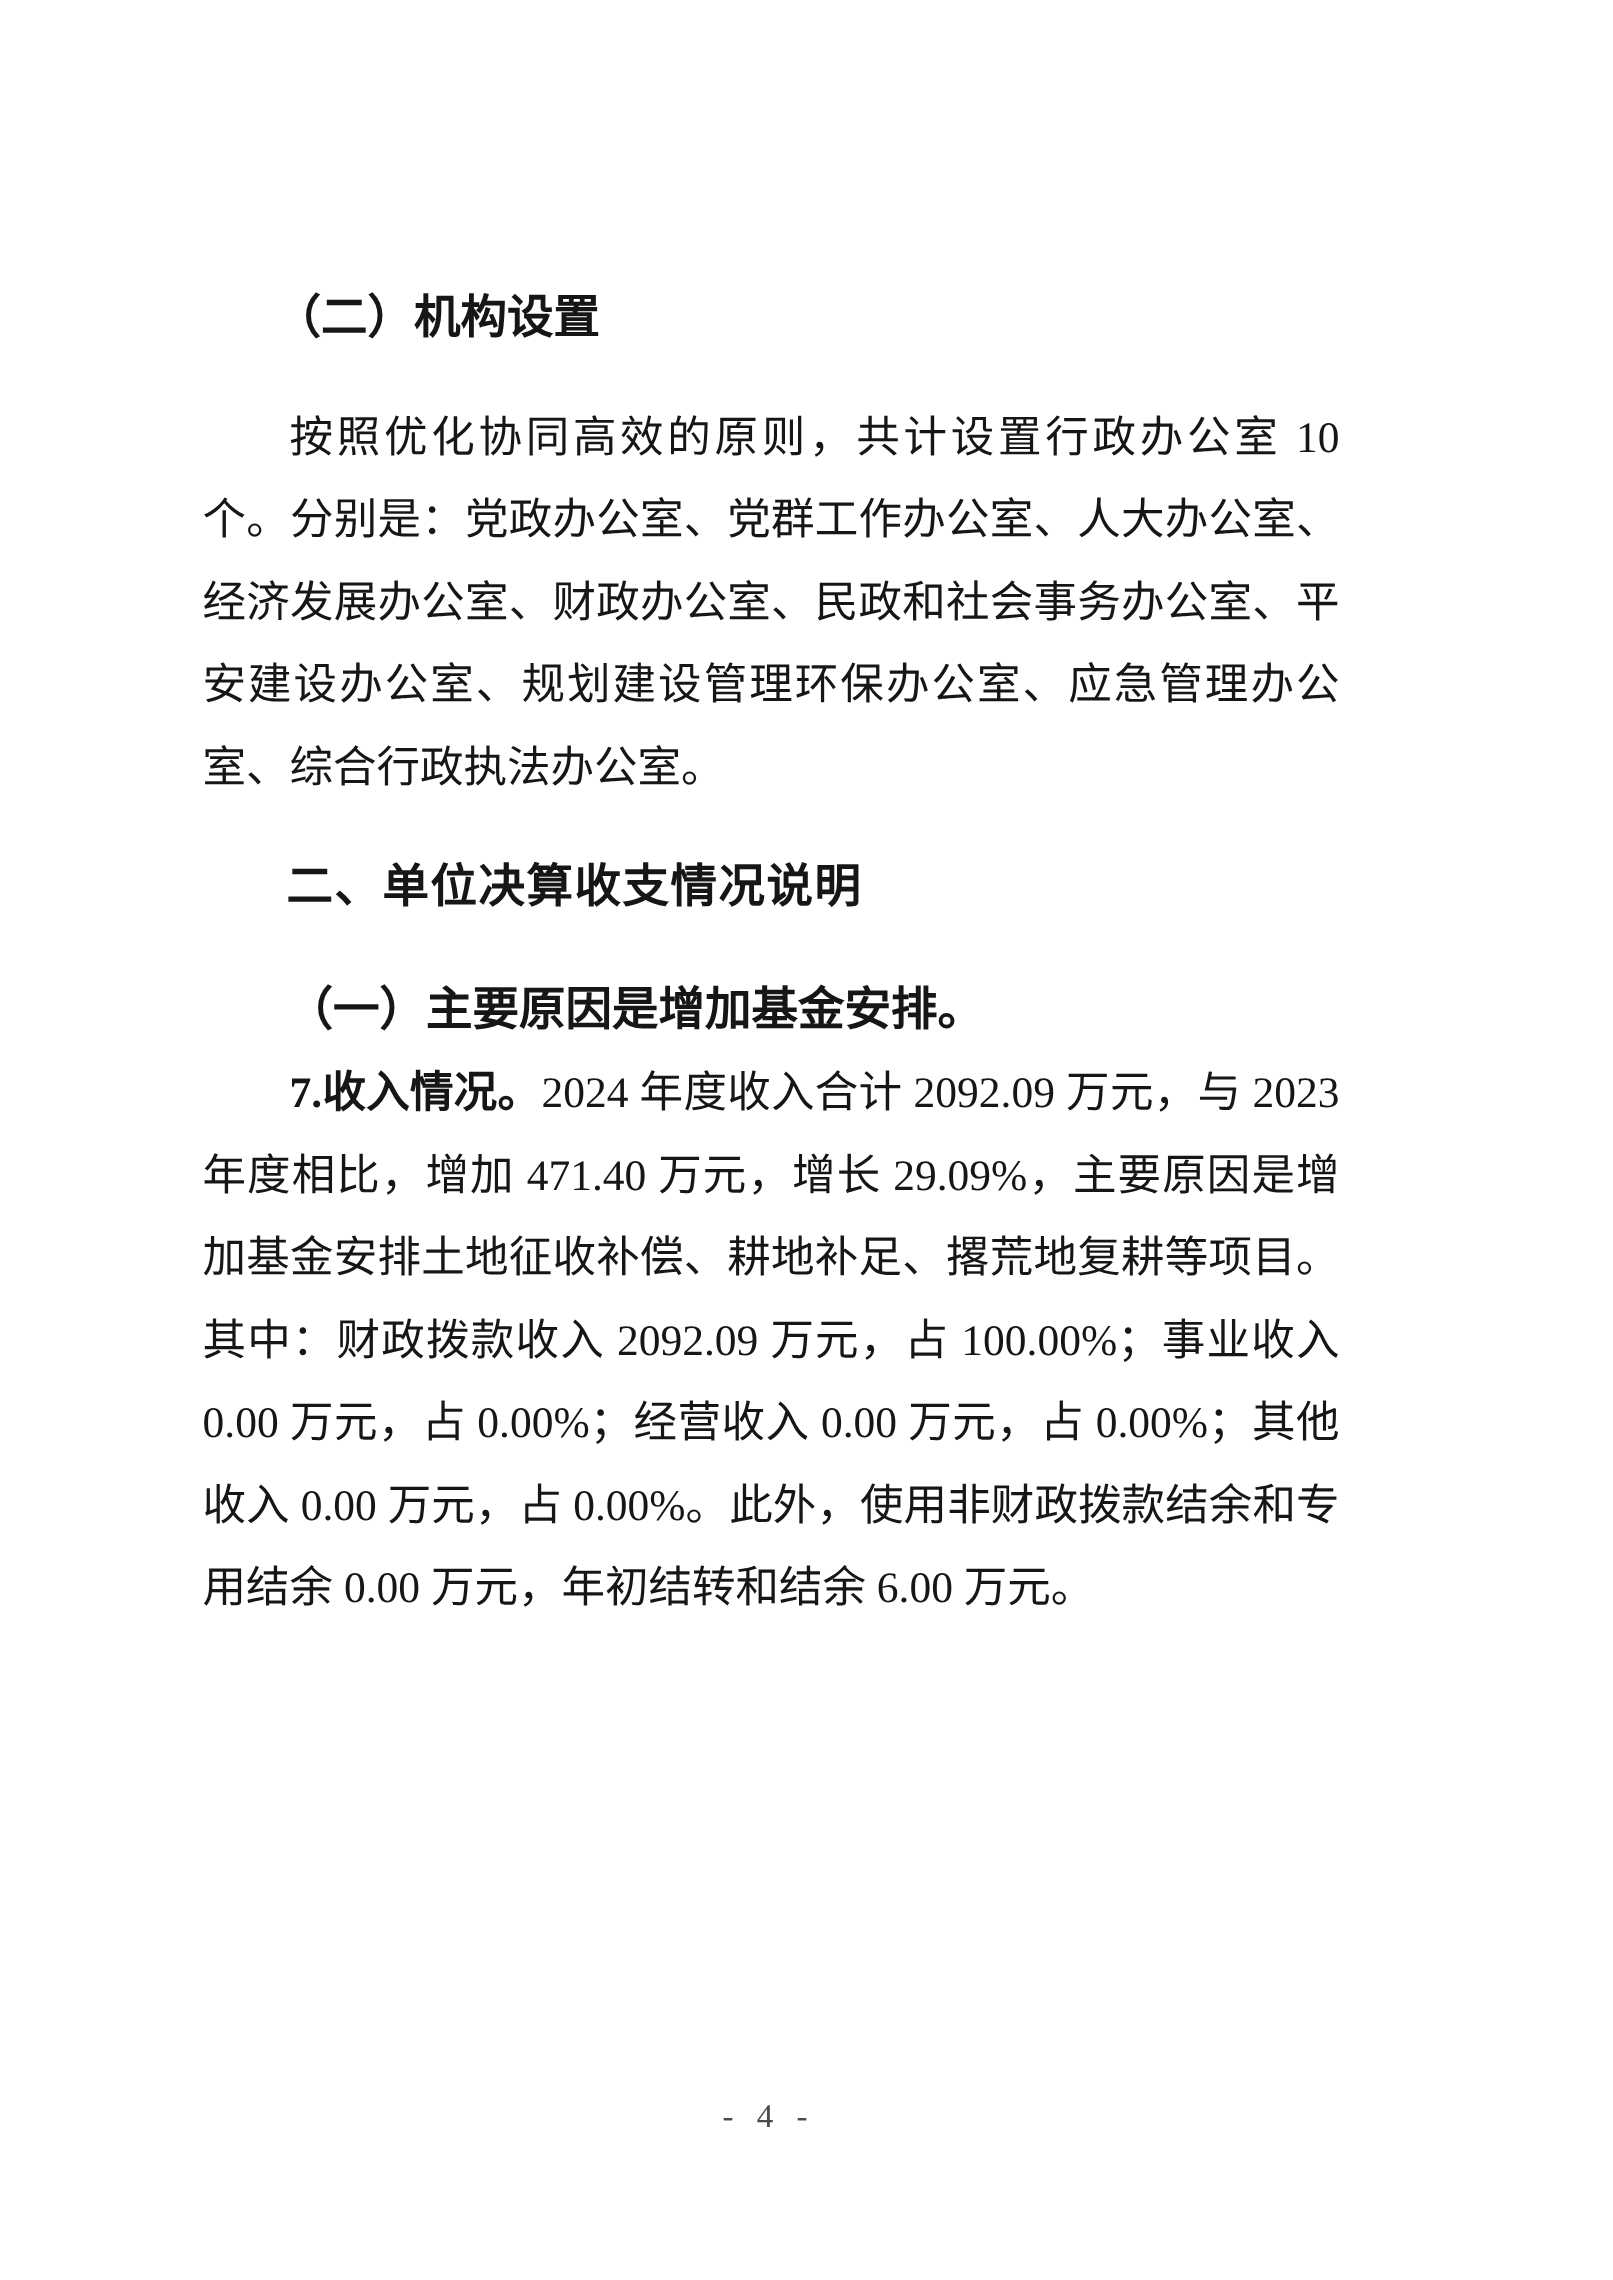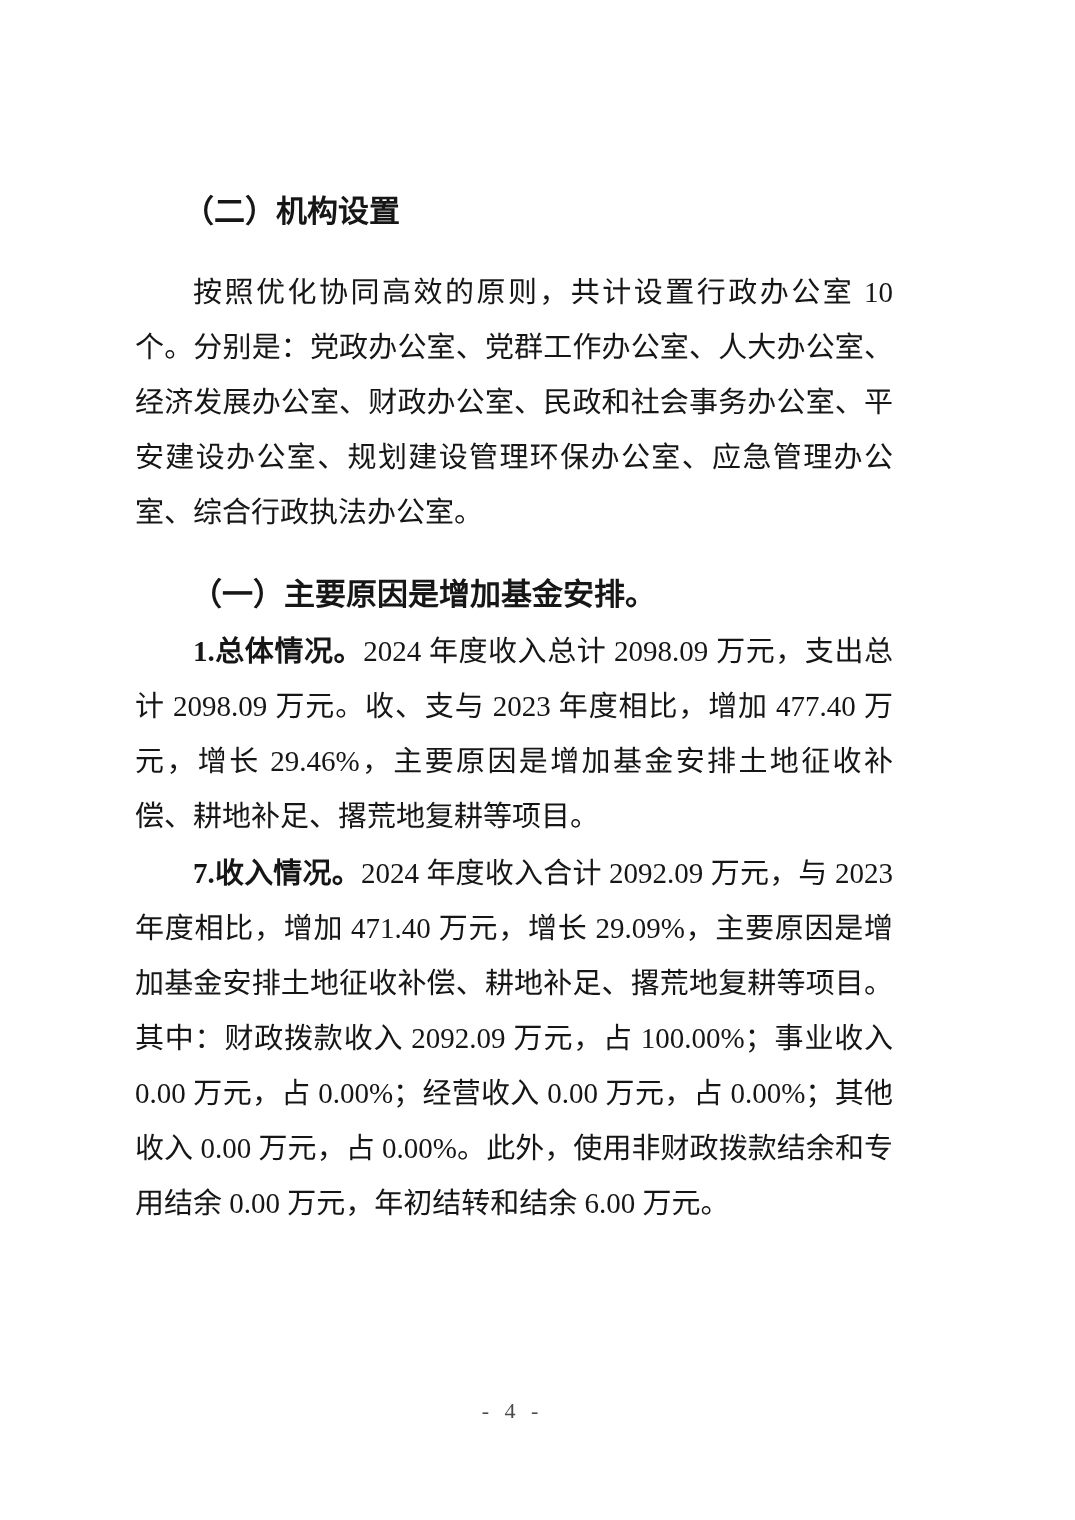--- a/index.html
+++ b/index.html
@@ -68,23 +68,23 @@
 </style>
 </head>
 <body>
 
 <div class="page">
 
   <h3 class="h-kai">（二）机构设置</h3>
 
   <p class="body first">按照优化协同高效的原则，共计设置行政办公室 10 个。分别是：党政办公室、党群工作办公室、人大办公室、经济发展办公室、财政办公室、民政和社会事务办公室、平安建设办公室、规划建设管理环保办公室、应急管理办公室、综合行政执法办公室。</p>
 
+  <h2 class="h-hei">二、单位决算收支情况说明</h2>
 
   <h3 class="h-kai sub">（一）主要原因是增加基金安排。</h3>
 
-  <p class="body"><span class="lead">1.总体情况。</span><span>2024 年度收入总计 2098.09 万元，支出总计 2098.09 万元。收、支与 2023 年度相比，增加 477.40 万元，增长 29.46%，主要原因是增加基金安排土地征收补偿、耕地补足、撂荒地复耕等项目。</span></p>
 
   <p class="body"><span class="lead">7.收入情况。</span><span>2024 年度收入合计 2092.09 万元，与 2023 年度相比，增加 471.40 万元，增长 29.09%，主要原因是增加基金安排土地征收补偿、耕地补足、撂荒地复耕等项目。其中：财政拨款收入 2092.09 万元，占 100.00%；事业收入 0.00 万元，占 0.00%；经营收入 0.00 万元，占 0.00%；其他收入 0.00 万元，占 0.00%。此外，使用非财政拨款结余和专用结余 0.00 万元，年初结转和结余 6.00 万元。</span></p>
 
 
   <div class="footer">- 4 -</div>
 
 </div>
 
 </body></html>

